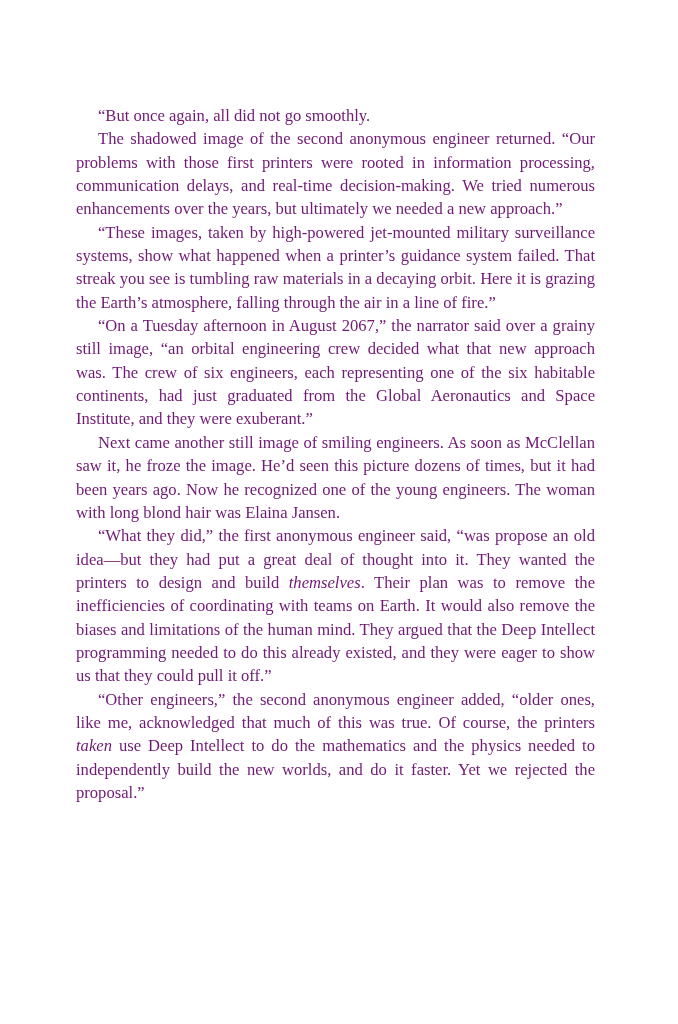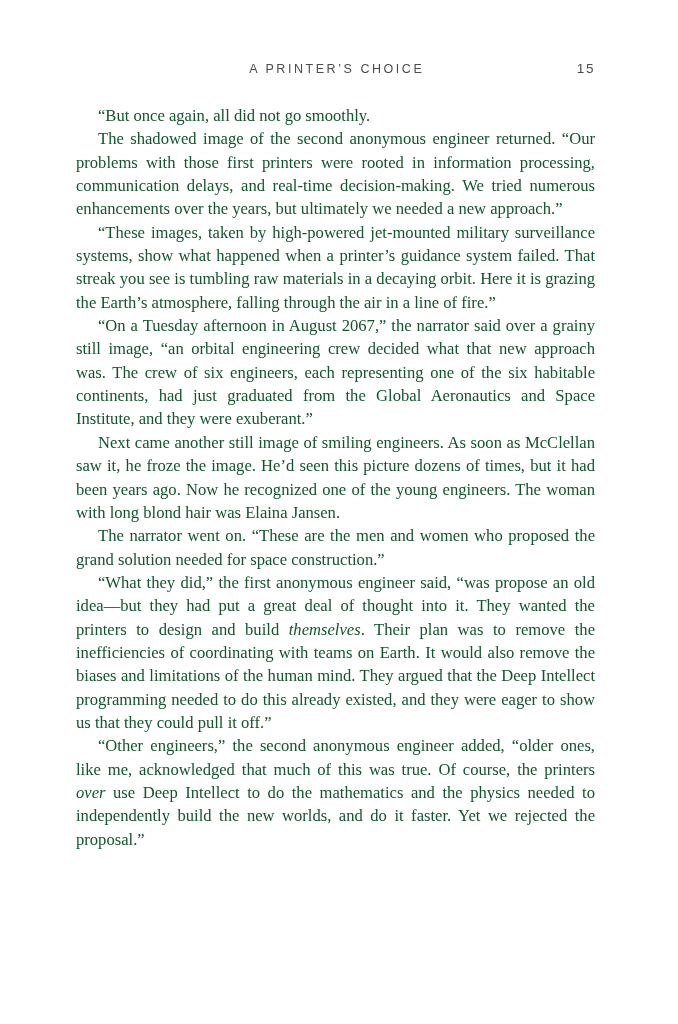--- a/index.html
+++ b/index.html
@@ -53,49 +53,44 @@
     text-indent: 1.6px;
   }
   
   .textblock {
     position: absolute;
     top: 104px;
     left: 76px;
     width: 519px;
     font-size: 16.6px;
     line-height: 23.35px;
-    color: #14532d;
+    color: #701a75;
     text-align: justify;
     text-justify: inter-word;
     hyphens: manual;
     -webkit-hyphens: manual;
   }
   .textblock p {
     margin: 0;
     text-indent: 22px;
     text-align: justify;
   }
   .textblock p em,
   .textblock p i {
   }
 </style>
 </head>
 <body>
 
 <div class="page">
 
-  <div class="running-head">
-    <div class="running-head-title">A PRINTER’S CHOICE</div>
-    <div class="running-head-folio">15</div>
-  </div>
 
   <div class="textblock" id="textblock">
       <p>“But once again, all did not go smoothly.</p>
       <p>The shadowed image of the second anonymous engineer returned. “Our problems with those first printers were rooted in information processing, communication delays, and real-time decision-making. We tried numerous enhancements over the years, but ultimately we needed a new approach.”</p>
       <p>“These images, taken by high-powered jet-mounted military surveillance systems, show what happened when a printer’s guidance system failed. That streak you see is tumbling raw materials in a decaying orbit. Here it is grazing the Earth’s atmosphere, falling through the air in a line of fire.”</p>
       <p>“On a Tuesday afternoon in August 2067,” the narrator said over a grainy still image, “an orbital engineering crew decided what that new approach was. The crew of six engineers, each representing one of the six habitable continents, had just graduated from the Global Aeronautics and Space Institute, and they were exuberant.”</p>
       <p>Next came another still image of smiling engineers. As soon as McClellan saw it, he froze the image. He’d seen this picture dozens of times, but it had been years ago. Now he recognized one of the young engineers. The woman with long blond hair was Elaina Jansen.</p>
-      <p>The narrator went on. “These are the men and women who proposed the grand solution needed for space construction.”</p>
       <p><span>“What they did,” the first anonymous engineer said, “was propose an old idea—but they had put a great deal of thought into it. They wanted the printers to design and build </span><em>themselves</em><span>. Their plan was to remove the inefficiencies of coordinating with teams on Earth. It would also remove the biases and limitations of the human mind. They argued that the Deep Intellect programming needed to do this already existed, and they were eager to show us that they could pull it off.”</span></p>
-      <p><span>“Other engineers,” the second anonymous engineer added, “older ones, like me, acknowledged that much of this was true. Of course, the printers </span><em>over</em><span> use Deep Intellect to do the mathematics and the physics needed to independently build the new worlds, and do it faster. Yet we rejected the proposal.”</span></p>
+      <p><span>“Other engineers,” the second anonymous engineer added, “older ones, like me, acknowledged that much of this was true. Of course, the printers </span><em>taken</em><span> use Deep Intellect to do the mathematics and the physics needed to independently build the new worlds, and do it faster. Yet we rejected the proposal.”</span></p>
     </div>
 
 </div>
 
 </body></html>

